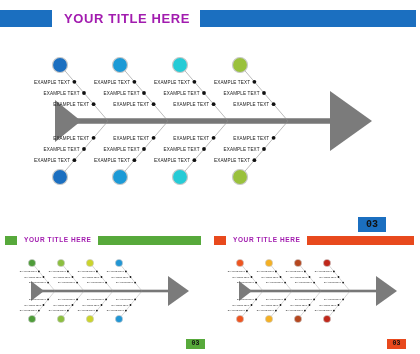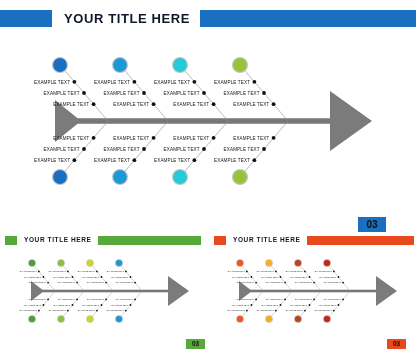--- a/index.html
+++ b/index.html
@@ -7,21 +7,21 @@
     width:420px;height:354px;overflow:hidden;
     font-family:"Liberation Sans","DejaVu Sans",sans-serif;
     -webkit-font-smoothing:antialiased;
   }
   .page{position:relative;width:420px;height:354px;background:#fff;}
 
   
   .titlebar{position:absolute;display:flex;align-items:center;}
   .tb-block{height:100%;}
   .tb-text{
-    font-weight:bold;color:#0f172a;letter-spacing:.6px;
+    font-weight:bold;color:#a21caf;letter-spacing:.6px;
     white-space:nowrap;line-height:1;
   }
   .tb-bar{height:100%;flex:1;}
 
   
   #main-title{left:0;top:10px;width:420px;height:17px;}
   #main-title .tb-block{width:52px;background:#1B6FC0;}
   #main-title .tb-text{font-size:13px;margin:0 10px 0 12px;}
   #main-title .tb-bar{background:#1B6FC0;margin-right:4px;}
 
@@ -32,21 +32,21 @@
   #sub-title-left{left:5px;top:236px;width:196px;}
   #sub-title-left .tb-block{background:#57A93B;}
   #sub-title-left .tb-bar{background:#57A93B;}
   #sub-title-right{left:214px;top:236px;width:200px;}
   #sub-title-right .tb-block{background:#E8491D;}
   #sub-title-right .tb-bar{background:#E8491D;}
 
   
   .badge{
     position:absolute;display:flex;align-items:center;justify-content:center;
-    font-weight:bold;color:#111;line-height:1;
+    font-weight:bold;color:#111;line-height:1;font-family:Liberation Mono, monospace;
   }
   #badge-main{left:358px;top:217px;width:28px;height:15px;background:#1B6FC0;font-size:10px;}
   #badge-left{left:186px;top:339px;width:19px;height:10px;background:#57A93B;font-size:6.5px;}
   #badge-right{left:387px;top:339px;width:19px;height:10px;background:#E8491D;font-size:6.5px;}
 
   
   .fishbone{position:absolute;}
   #fishbone-main{left:0px;top:40px;width:420px;height:170px;}
   #fishbone-left{left:8px;top:248px;width:198px;height:88px;}
   #fishbone-right{left:216px;top:248px;width:198px;height:88px;}

